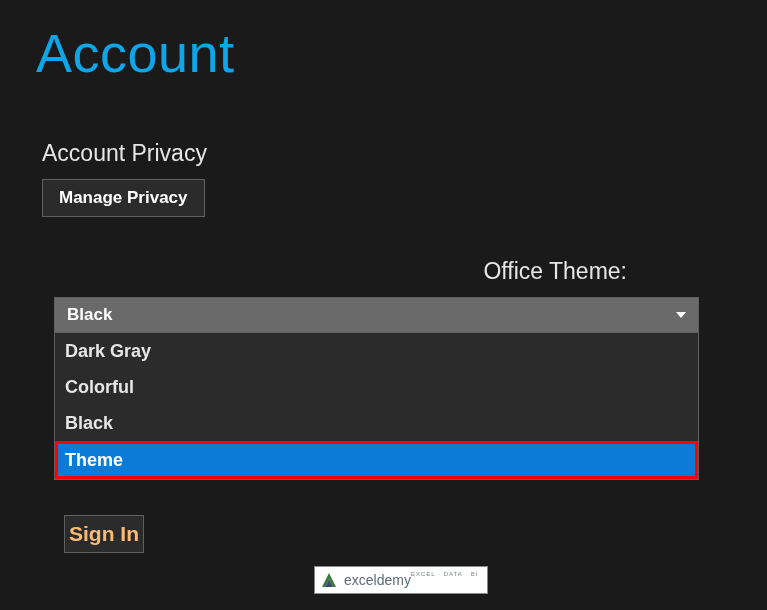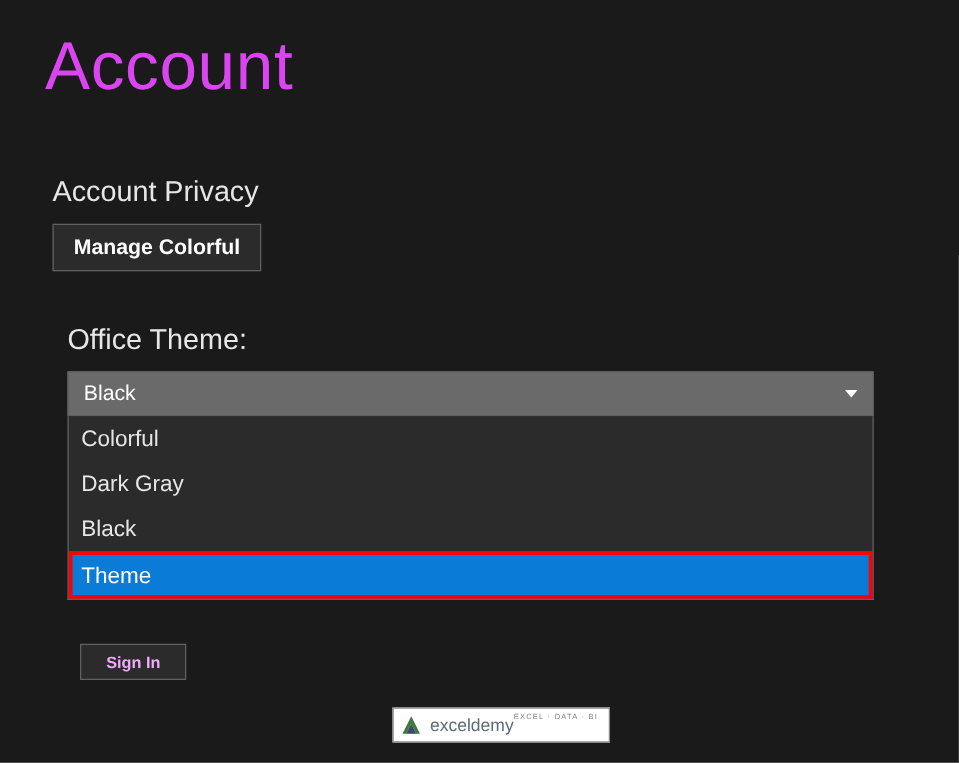--- a/index.html
+++ b/index.html
@@ -1,57 +1,57 @@
 <!DOCTYPE html>
 <html><head>
   <meta charset="utf-8">
   <style>
     * { margin: 0; padding: 0; box-sizing: border-box; font-family: "Segoe UI", "Segoe UI Light", Arial, sans-serif; }
     body { width: 767px; height: 610px; background: #f0f0f0; overflow: hidden; }
     .frame { position: relative; width: 767px; height: 610px; background: #1a1a1a; }
-    .title { position: absolute; left: 36px; top: 22px; font-size: 54px; font-weight: 300; color: #d946ef; letter-spacing: 0.5px; }
+    .title { position: absolute; left: 36px; top: 22px; font-size: 54px; font-weight: 300; color: #0ea5e9; letter-spacing: 0.5px; }
     .section-heading { color: #e6e6e6; font-size: 23px; font-weight: 400; margin-bottom: 12px; }
     .privacy-block { position: absolute; left: 42px; top: 140px; }
     .manage-btn { background: #2b2b2b; color: #fff; border: 1px solid #606060; padding: 8px 16px; font-size: 17px; font-weight: 600; cursor: pointer; }
-    .theme-block { position: absolute; left: 54px; top: 258px; width: 573px; }
-    .combo { position: relative; width: 645px; }
+    .theme-block { position: absolute; left: 54px; top: 258px; width: 573px; text-align: right; }
+    .combo { position: relative; width: 645px; font-weight: bold; }
     .combo-selected { height: 36px; background: #6a6a6a; color: #fff; border: 1px solid #606060; display: flex; align-items: center; justify-content: space-between; padding: 0 12px; font-size: 17px; cursor: pointer; }
     .caret { width: 0; height: 0; border-left: 5px solid transparent; border-right: 5px solid transparent; border-top: 6px solid #fff; }
     .combo-list { width: 645px; border: 1px solid #606060; border-top: none; background: #2b2b2b; }
     .combo-item { height: 36px; display: flex; align-items: center; padding: 0 10px; color: #e6e6e6; font-size: 18px; cursor: pointer; }
     .combo-item.highlight { background: #0a7bd6; color: #fff; border: 3px solid #ff0000; padding: 0 7px; height: 38px; }
-    .signin-btn { position: absolute; left: 64px; top: 515px; background: #2b2b2b; color: #f0abfc; border: 1px solid #606060; padding: 6px 20px; font-size: 13px; font-weight: 600; cursor: pointer; }
+    .signin-btn { position: absolute; left: 64px; top: 515px; background: #2b2b2b; color: #fdba74; border: 1px solid #606060; padding: 6px 4px; font-size: 21px; font-weight: 600; cursor: pointer; }
     .brand { position: absolute; left: 314px; top: 566px; display: flex; align-items: center; background: #fff; border: 1px solid #8a8a8a; padding: 2px 8px 2px 4px; height: 28px; }
     .brand-icon { width: 20px; height: 20px; margin-right: 5px; display: inline-flex; align-items: center; justify-content: center; }
     .brand-text { color: #5c6a7a; font-size: 14px; font-weight: 400; }
     .brand-sub { color: #7a848f; font-size: 6px; letter-spacing: 1px; margin-top: -2px; }
     .brand-col { display: flex; line-height: 1; }
   </style>
 </head>
 <body>
 
 <div class="frame">
 
   <div class="title">Account</div>
 
   <div class="privacy-block">
     <div class="section-heading">Account Privacy</div>
-    <button class="manage-btn">Manage Colorful</button>
+    <button class="manage-btn">Manage Privacy</button>
   </div>
 
   <div class="theme-block">
     <div class="section-heading">Office Theme:</div>
     <div class="combo">
       <div class="combo-selected">
         <span>Black</span>
         <span class="caret"></span>
       </div>
       <div class="combo-list" id="combo-list">
+          <div class="combo-item">Dark Gray</div>
           <div class="combo-item">Colorful</div>
-          <div class="combo-item">Dark Gray</div>
           <div class="combo-item">Black</div>
           <div class="combo-item highlight">Theme</div>
         </div>
     </div>
   </div>
 
   <button class="signin-btn">Sign In</button>
 
   <div class="brand">
     <span class="brand-icon">

